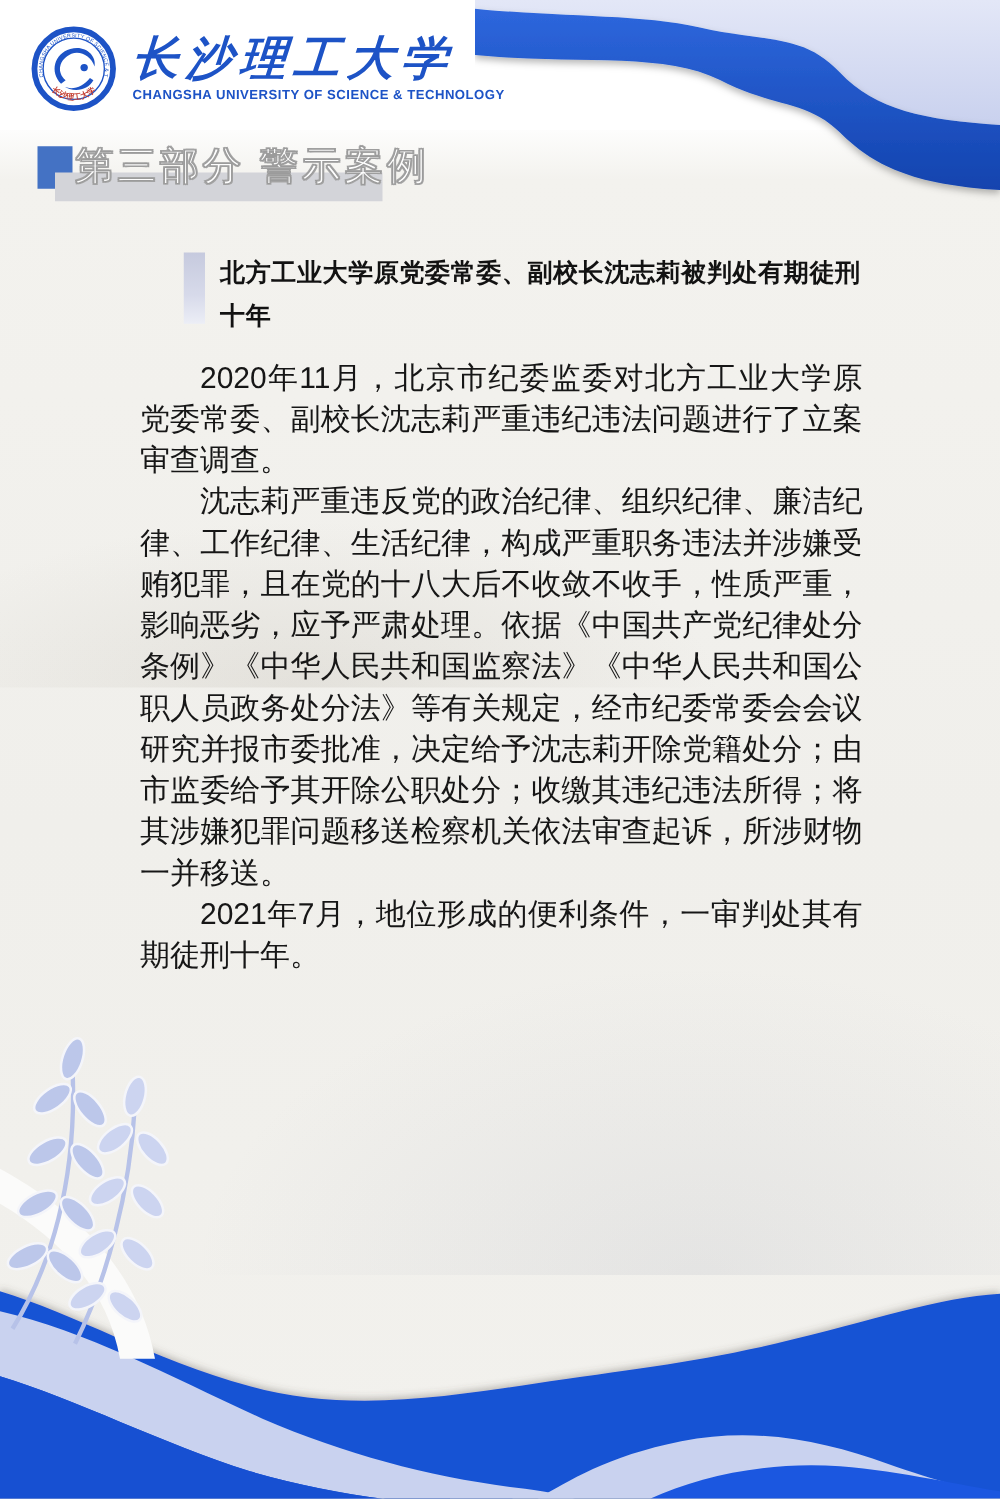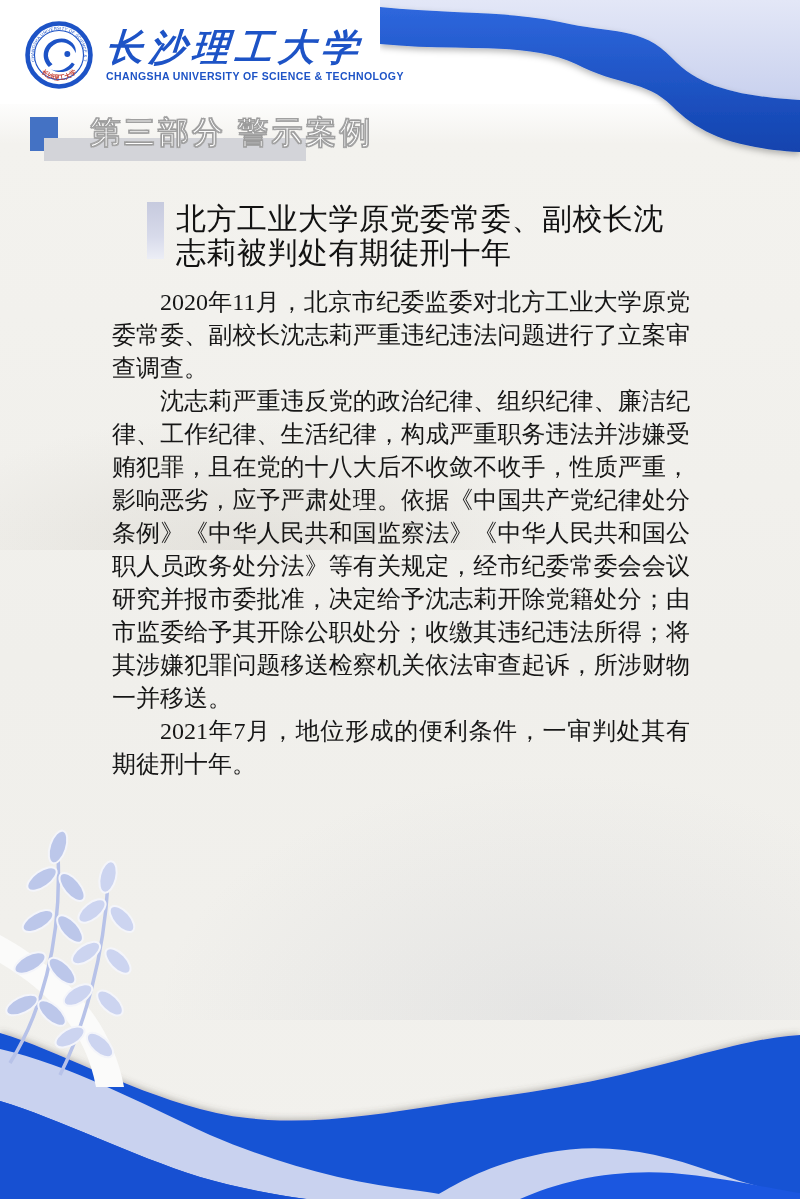--- a/index.html
+++ b/index.html
@@ -29,37 +29,37 @@
     letter-spacing:6px; line-height:40px; transform:skewX(-4deg);
     font-family:"Liberation Serif","DejaVu Serif",serif;
   }
   .uni-en {
     font-size:10.5px; font-weight:bold; color:#1d53c6; letter-spacing:.4px; margin-top:2px;
   }
   
   .banner-square { position:absolute; left:30px; top:117px; width:28px; height:34px; background:#4472c4; }
   .banner-band  { position:absolute; left:44px; top:138px; width:262px; height:23px; background:#d3d4d9; }
   .banner-title {
-    position:absolute; left:90px; top:112px; font-size:31px; letter-spacing:3px;
+    position:absolute; left:60px; top:112px; font-size:31px; letter-spacing:3px;
     color:#fdfdfd; z-index:3;
     -webkit-text-stroke:1px #9b9b9b;
     text-shadow:-1px -1px 0 #a6a6a6, 1px -1px 0 #a6a6a6, -1px 1px 0 #a6a6a6, 1px 1px 0 #a6a6a6;
   }
   
   .heading-bar {
     position:absolute; left:147px; top:202px; width:17px; height:57px;
     background:linear-gradient(180deg,#c6cade 0%,#d7daea 60%,#eceef6 100%);
   }
   .article-heading {
     position:absolute; left:176px; top:202px; width:516px;
-    font-size:30px; font-weight:normal; color:#121212; line-height:34px; letter-spacing:.5px;
+    font-size:20px; font-weight:bold; color:#121212; line-height:34px; letter-spacing:.5px;
   }
   .article-body {
     position:absolute; left:112px; top:286px; width:578px;
-    font-size:24px; color:#161616; line-height:33px; text-align:justify;font-family:Liberation Serif, serif;
+    font-size:24px; color:#161616; line-height:33px; text-align:justify;
   }
   .article-body p { text-indent:2em; margin:0; }
   
   .bottomwaves { position:absolute; left:0; bottom:0; width:800px; height:186px; z-index:4; }
   .leafdecor  { position:absolute; left:0; top:795px; width:150px; height:300px; z-index:5; }
 </style>
 </head>
 <body>
 
 <div class="page">

